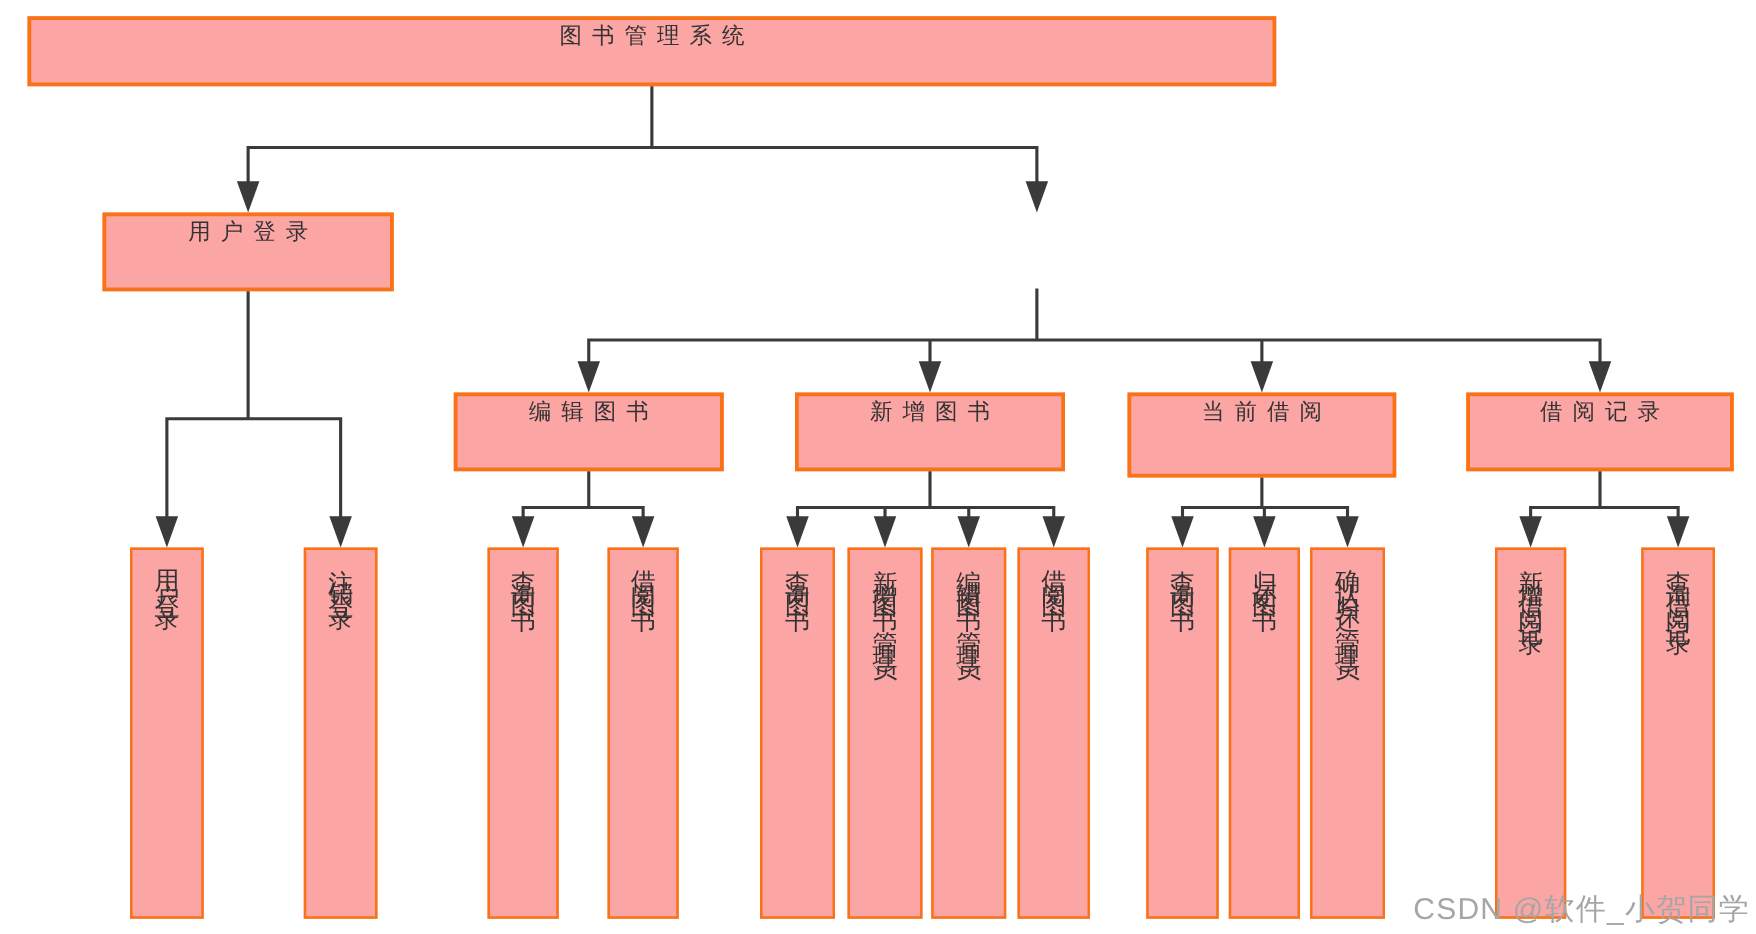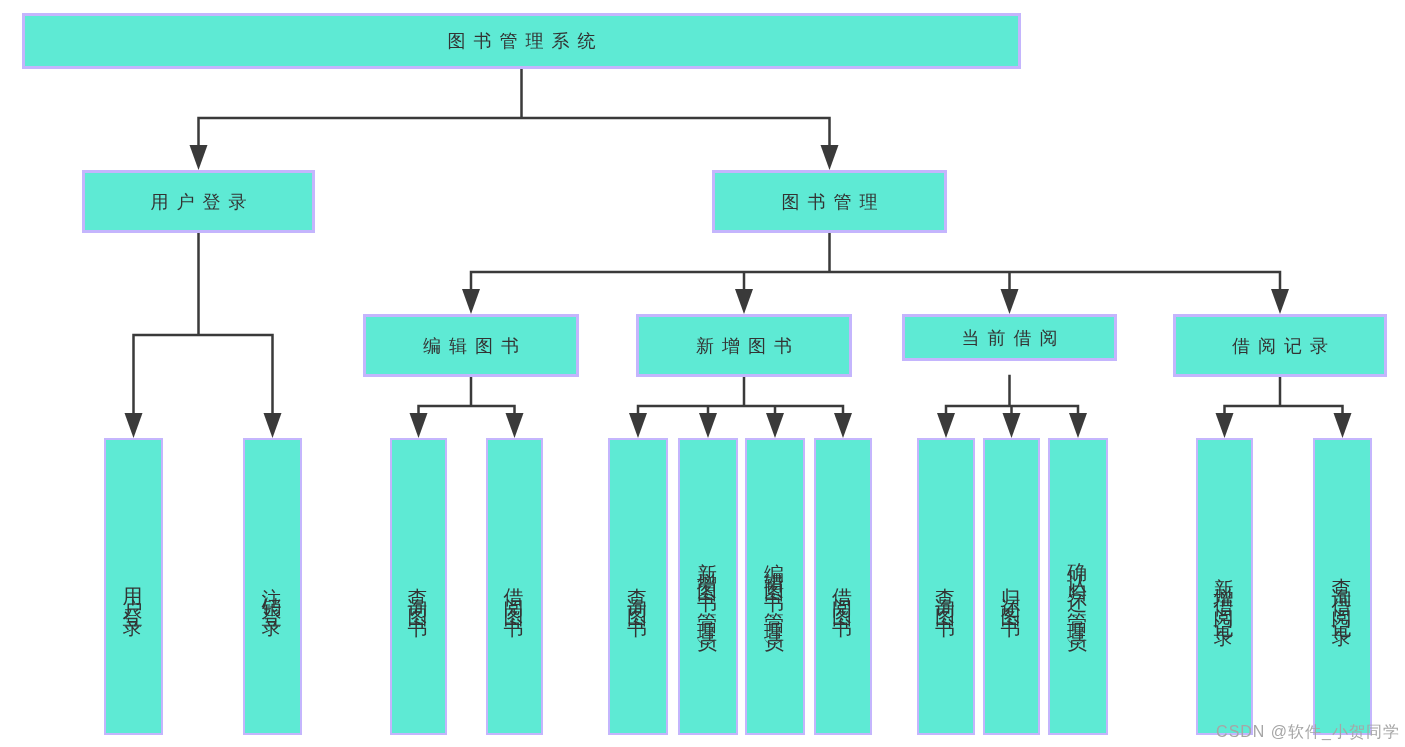--- a/index.html
+++ b/index.html
@@ -17,25 +17,24 @@
   }
   svg.connectors {
     position: absolute;
     left: 0;
     top: 0;
     z-index: 0;
   }
   .node {
     position: absolute;
     box-sizing: border-box;
-    background: #5eead4;
-    border: 3px solid #c4b5fd;
+    background: #fca5a5;
+    border: 3px solid #f97316;
     color: #333333;
     display: flex;
-    align-items: center;
     justify-content: center;
     z-index: 1;
   }
   .node.h {
     font-size: 18px;
   }
   .node.h .lbl {
     letter-spacing: 8px;
     margin-right: -8px;
     white-space: nowrap;
@@ -47,21 +46,21 @@
     writing-mode: vertical-rl;
     font-size: 20px;
     letter-spacing: 10px;
     margin-bottom: -10px;
     white-space: nowrap;
   }
   .watermark {
     position: absolute;
     right: 5px;
     bottom: 4px;
-    font-size: 16px;
+    font-size: 24px;
     color: #a6a6a6;
     letter-spacing: 1px;
     z-index: 2;
     white-space: nowrap;
   }
 </style>
 </head>
 <body>
 
 <div class="stage">
@@ -93,30 +92,27 @@
       <polygon points="1215.5,413 1233.5,413 1224.5,438" fill="#3a3a3a"></polygon>
       <polygon points="1333.5,413 1351.5,413 1342.5,438" fill="#3a3a3a"></polygon>
     </svg>
   <div class="watermark">CSDN @软件_小贺同学</div>
 <div class="node h" style="left: 22px; top: 13px; width: 999px; height: 56px;">
       <span class="lbl">图书管理系统</span>
     </div>
     <div class="node h" style="left: 82px; top: 170px; width: 233px; height: 63px;">
       <span class="lbl">用户登录</span>
     </div>
-    <div class="node h" style="left: 712px; top: 170px; width: 235px; height: 63px;">
-      <span class="lbl">图书管理</span>
-    </div>
     <div class="node h" style="left: 363px; top: 314px; width: 216px; height: 63px;">
       <span class="lbl">编辑图书</span>
     </div>
     <div class="node h" style="left: 636px; top: 314px; width: 216px; height: 63px;">
       <span class="lbl">新增图书</span>
     </div>
-    <div class="node h" style="left: 902px; top: 314px; width: 215px; height: 47px;">
+    <div class="node h" style="left: 902px; top: 314px; width: 215px; height: 68px;">
       <span class="lbl">当前借阅</span>
     </div>
     <div class="node h" style="left: 1173px; top: 314px; width: 214px; height: 63px;">
       <span class="lbl">借阅记录</span>
     </div>
     <div class="node v" style="left: 104px; top: 438px; width: 59px; height: 297px;">
       <span class="lbl">用户登录</span>
     </div>
     <div class="node v" style="left: 243px; top: 438px; width: 59px; height: 297px;">
       <span class="lbl">注销登录</span>

